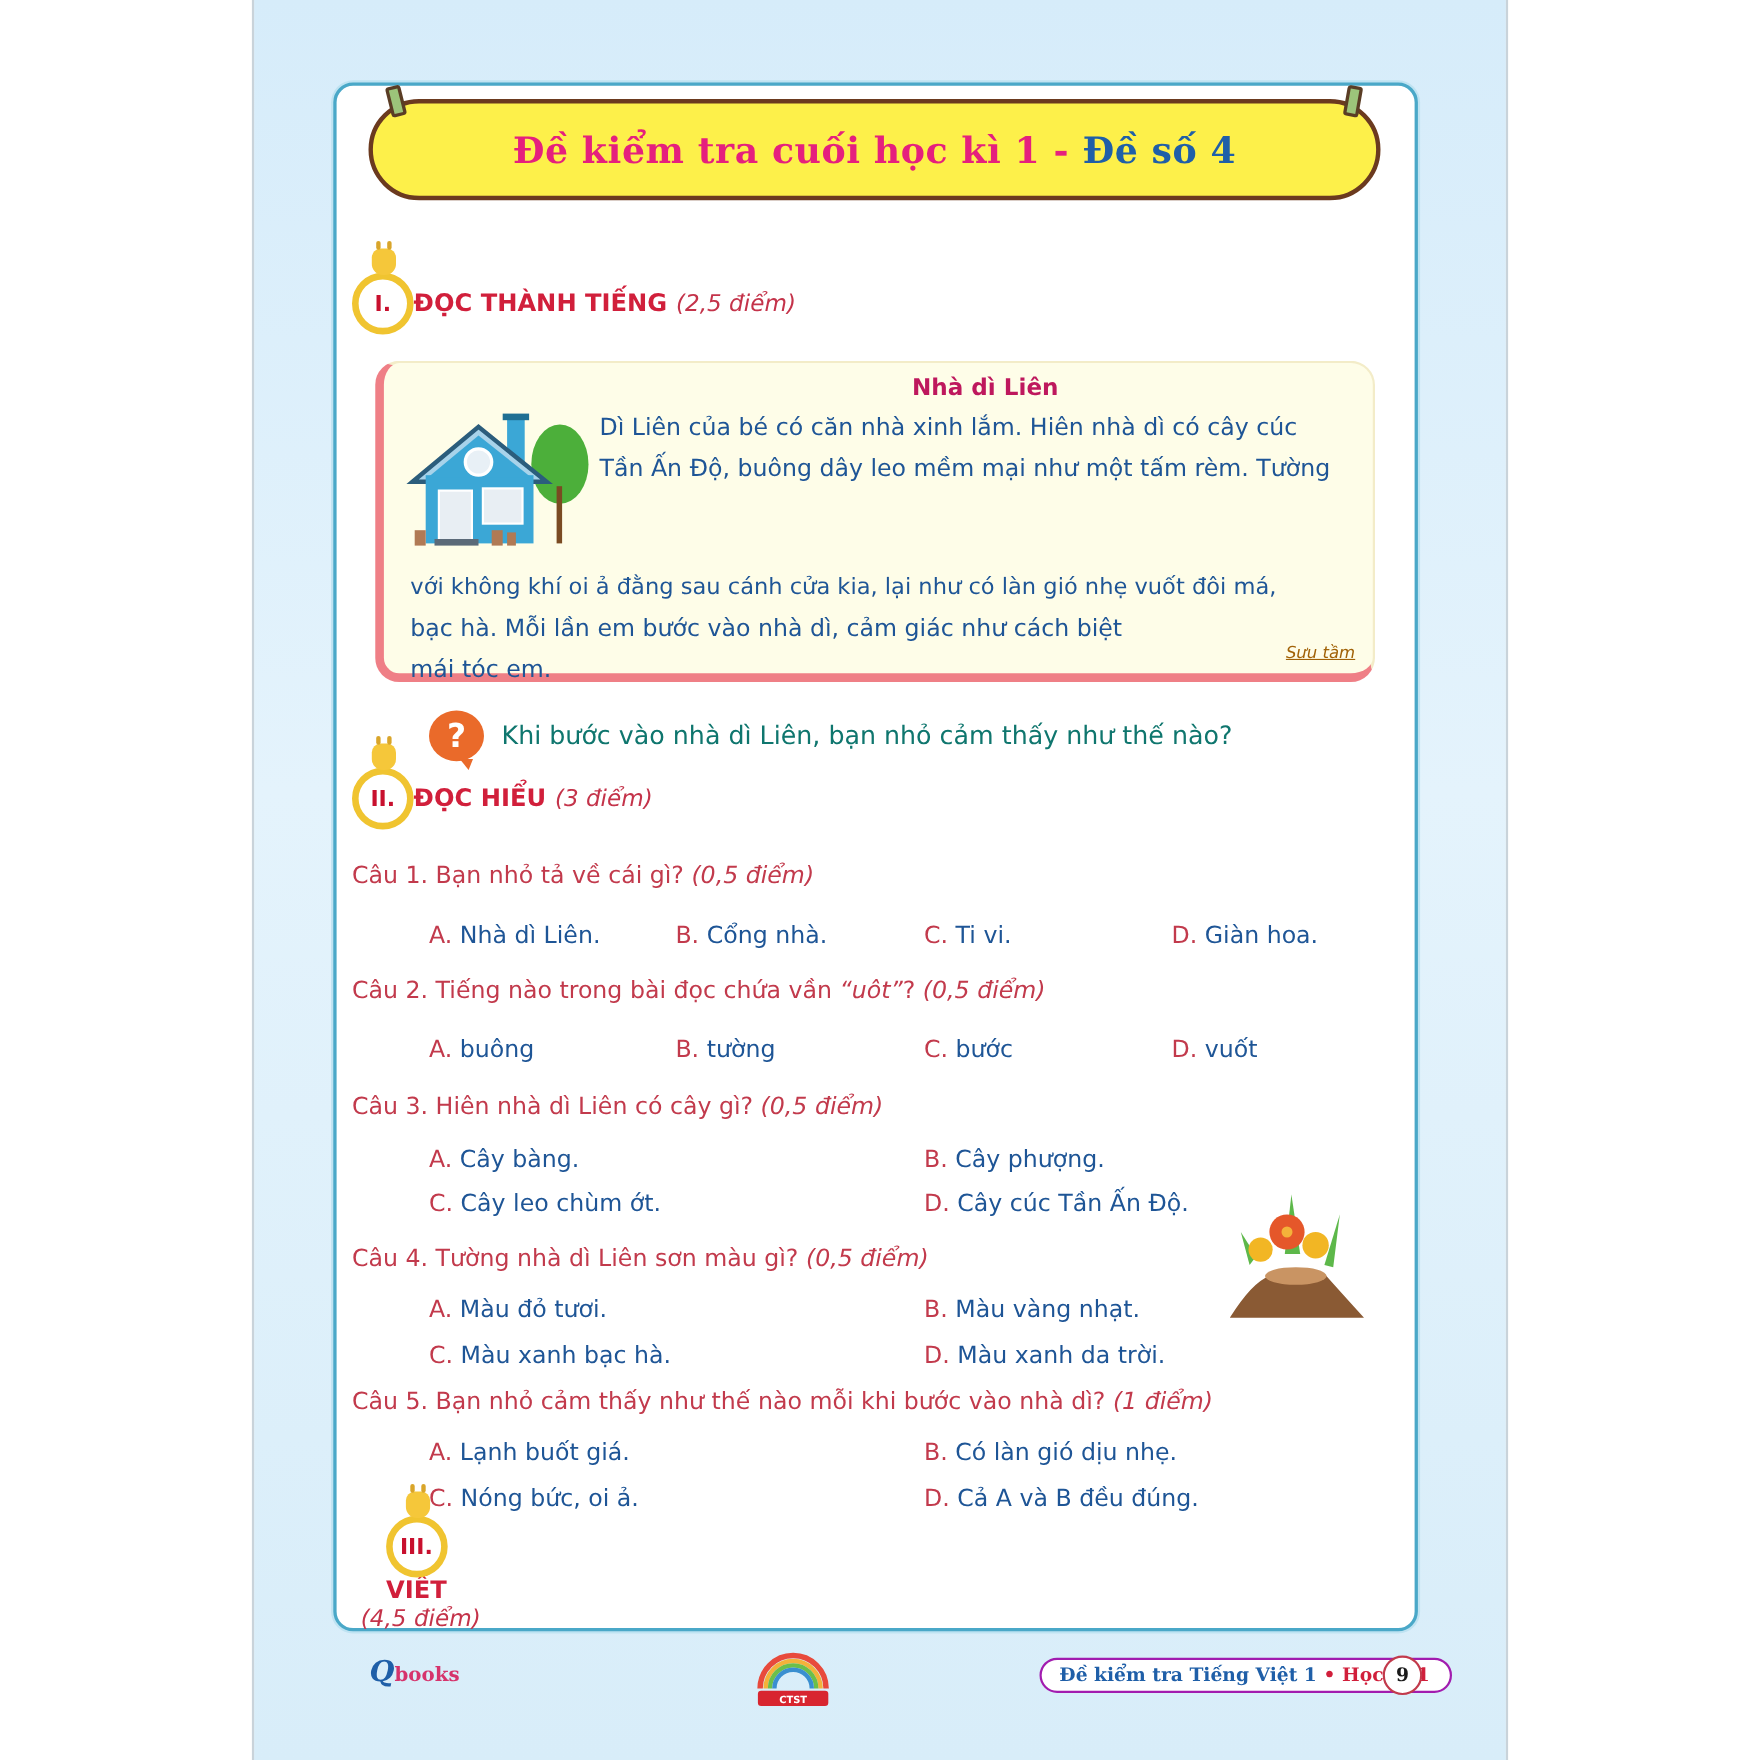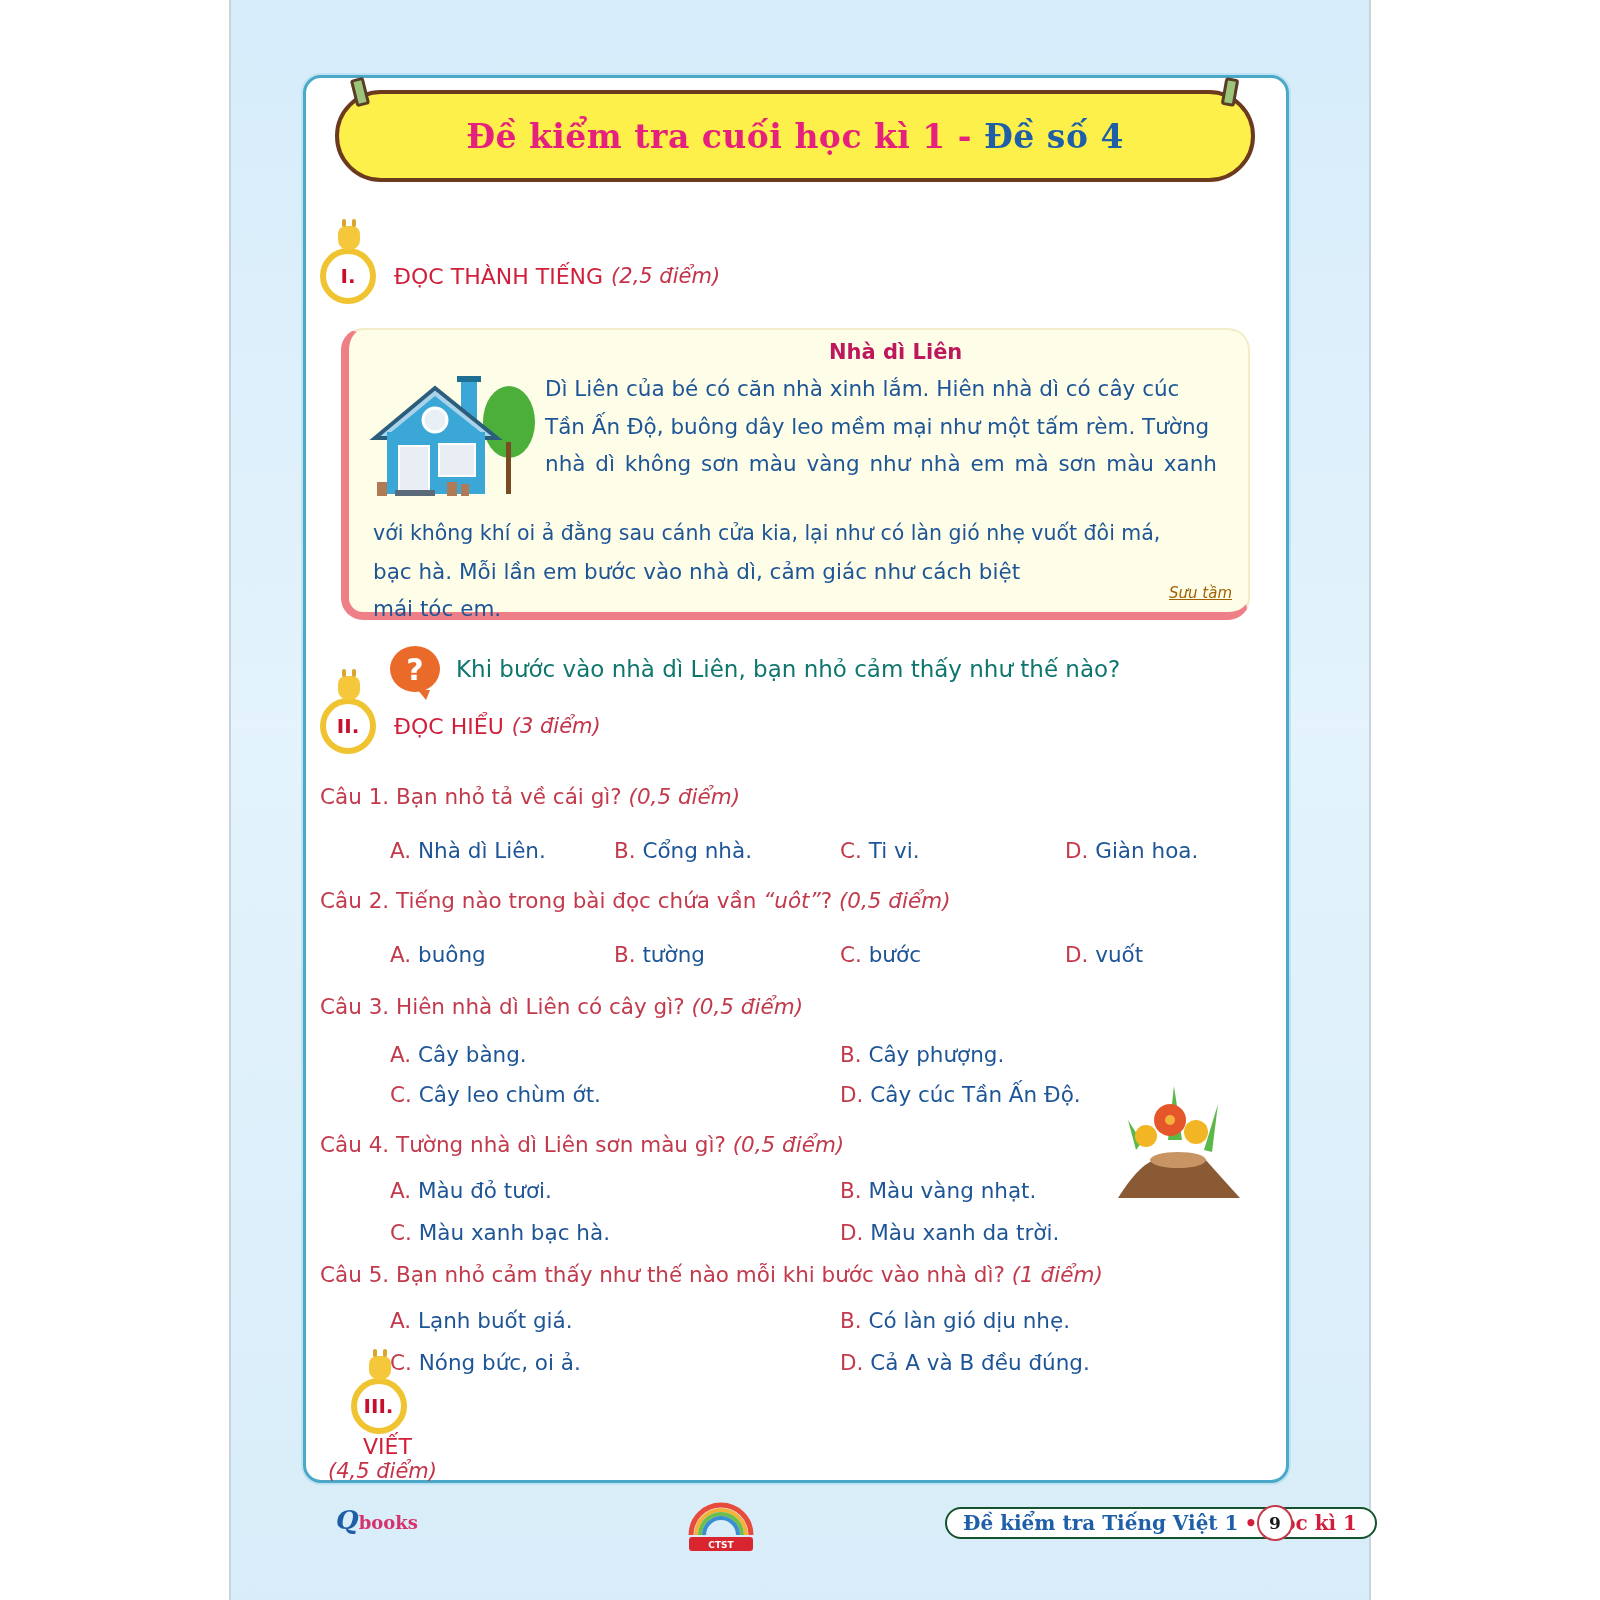--- a/index.html
+++ b/index.html
@@ -29,21 +29,21 @@
   .banner-title { font-family: "DejaVu Serif", serif; font-weight: bold; font-size: 33px; color: #e5207d; letter-spacing: 0.5px; }
   .banner-title .blue { color: #1f5fa8; }
 
   
   .section { position: absolute; display: flex; align-items: center; }
   .badge { position: relative; width: 56px; height: 56px; border: 6px solid #f0c430; border-radius: 50%; background: #fff; display: flex; align-items: center; justify-content: center; }
   .badge .giraffe { position: absolute; top: -28px; left: 12px; width: 22px; height: 24px; background: #f5c73a; border-radius: 8px 8px 10px 10px; }
   .badge .giraffe::before, .badge .giraffe::after { content: ""; position: absolute; top: -7px; width: 4px; height: 8px; background: #d9a52a; border-radius: 2px; }
   .badge .giraffe::before { left: 4px; } .badge .giraffe::after { right: 4px; }
   .badge .num { font-weight: bold; font-size: 20px; color: #c8102e; }
-  .sec-title { margin-left: 18px; font-weight: normal; font-size: 22px; color: #d11f3b; }
+  .sec-title { font-weight: bold; font-size: 22px; color: #d11f3b; }
   .sec-points { font-style: italic; font-size: 21px; color: #c4334a; margin-left: 8px; }
 
   
   .reading {
     position: absolute; left: 341px; top: 328px; width: 909px; height: 292px;
     background: #fefde8; border-radius: 22px;
     border-left: 8px solid #ef7f86; border-bottom: 8px solid #ef7f86;
     border-top: 2px solid #f3ecc8; border-right: 2px solid #f3ecc8;
   }
   .reading-title { position: absolute; left: 480px; top: 10px; font-weight: bold; font-size: 21px; color: #be185d; }
@@ -63,22 +63,22 @@
   .opt .letter { color: #c23a4c; }
 
   .stump { position: absolute; left: 1108px; top: 1080px; width: 140px; height: 128px; }
 
   
   .qbooks { position: absolute; left: 336px; top: 1505px; font-family: "DejaVu Serif", serif; font-style: italic; font-weight: bold; font-size: 26px; color: #1f5fa8; }
   .qbooks .b { color: #d6336c; font-size: 18px; font-style: normal; }
   .rainbow { position: absolute; left: 685px; top: 1497px; width: 72px; height: 62px; }
   .footer-pill {
     position: absolute; left: 945px; top: 1507px; height: 32px; padding: 0 18px 0 16px;
-    border: 2px solid #14532d; border-radius: 16px; background: #fff;
-    display: flex; align-items: center; font-family: "DejaVu Serif", serif; font-weight: bold; font-size: 20px;
+    border: 2px solid #a21caf; border-radius: 16px; background: #fff;
+    display: flex; align-items: center; font-family: "DejaVu Serif", serif; font-weight: bold; font-size: 17px;
   }
   .footer-pill .a { color: #1f5fa8; } .footer-pill .dot { color: #d11f3b; margin: 0 6px; } .footer-pill .b { color: #d11f3b; }
   .page-num { position: absolute; left: 1257px; top: 1505px; width: 36px; height: 36px; border: 2px solid #c23a4c; border-radius: 50%; background: #fff; display: flex; align-items: center; justify-content: center; font-family: "DejaVu Serif", serif; font-weight: bold; font-size: 17px; color: #1a1a1a; }
 </style>
 </head>
 <body>
 
 <div class="page"></div>
 <div class="frame" style="left:303px;"></div>
 
@@ -115,21 +115,20 @@
     <rect x="70" y="72" width="36" height="32" fill="#e8eef3" stroke="#fff" stroke-width="2"></rect>
     <rect x="26" y="118" width="40" height="6" fill="#5b6a78"></rect>
     <rect x="8" y="110" width="10" height="14" fill="#b07a55"></rect>
     <rect x="78" y="110" width="10" height="14" fill="#b07a55"></rect>
     <rect x="92" y="112" width="8" height="12" fill="#b07a55"></rect>
   </svg>
   <div class="reading-text">
     <div class="float-wrap"></div>
     <span style="display:block; text-align:justify; padding-left:34px;">Dì Liên của bé có căn nhà xinh lắm. Hiên nhà dì có cây cúc</span>
     <span style="display:block;">Tần Ấn Độ, buông dây leo mềm mại như một tấm rèm. Tường</span>
-    <span style="display:block; word-spacing:3px;">nhà dì không sơn màu vàng như nhà em mà sơn màu xanh</span>
     <span style="display:block; clear:both; font-size:20.5px;">với không khí oi ả đằng sau cánh cửa kia, lại như có làn gió nhẹ vuốt đôi má,</span>
     <span style="display:block;">bạc hà. Mỗi lần em bước vào nhà dì, cảm giác như cách biệt</span>
     <span style="display:block;">mái tóc em.</span>
   </div>
   <div class="source">Sưu tầm</div>
 </div>
 
 <div class="q-line">
   <div class="q-icon">?</div>
   <span class="q-text">Khi bước vào nhà dì Liên, bạn nhỏ cảm thấy như thế nào?</span>

